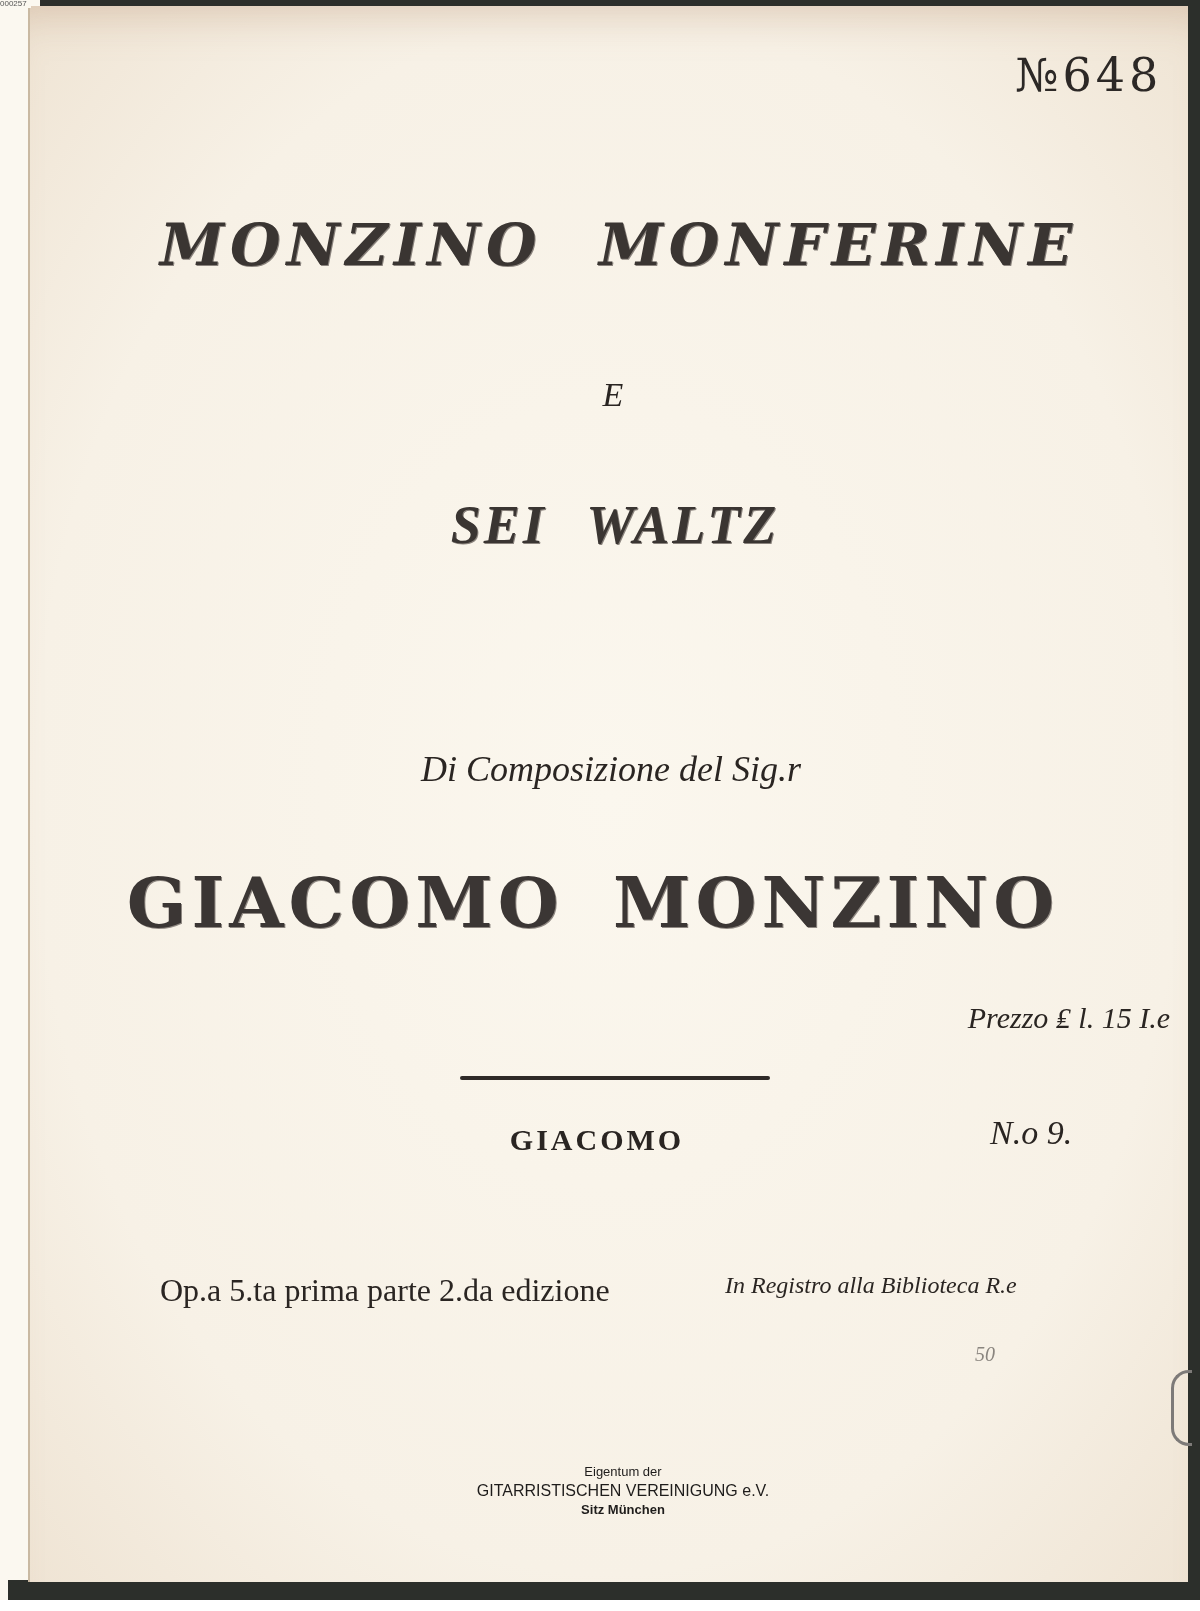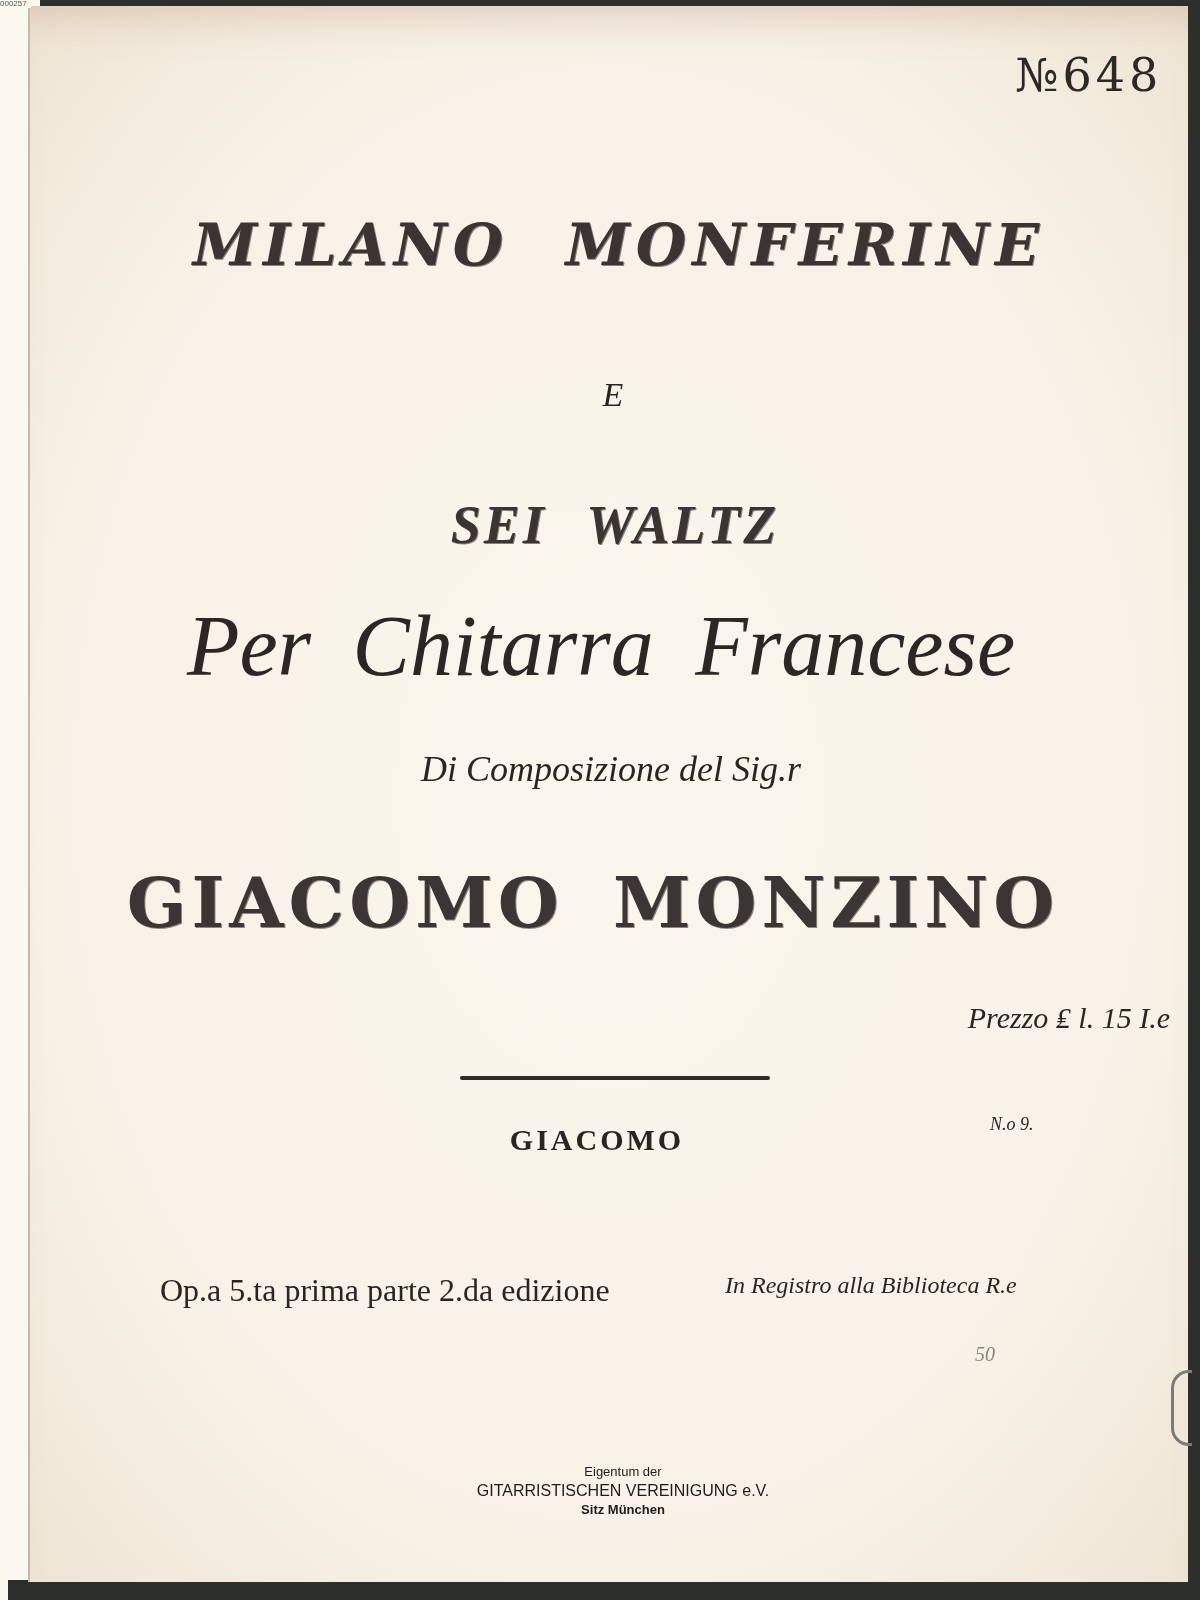--- a/index.html
+++ b/index.html
@@ -42,21 +42,21 @@
     .t-e { top: 370px; font-size: 34px; font-style: italic; font-family: "Liberation Serif", serif; left: 4px; }
     .t-sei { top: 488px; font-size: 54px; font-weight: bold; font-style: italic; letter-spacing: 3px; word-spacing: 24px; left: 6px;
       color: #3a3532; text-shadow: 1px 1px 0 #8a837d; font-family: Liberation Serif, serif; }
     .t-per { top: 590px; font-size: 86px; font-style: italic; font-family: "Liberation Serif", serif; color: #2c2724; left: -8px; word-spacing: 20px; }
     .t-compo { top: 742px; font-size: 36px; font-style: italic; font-family: "Liberation Serif", serif; left: 2px; }
     .t-giacomo { top: 855px; font-size: 70px; font-weight: bold; font-family: "DejaVu Serif", serif; letter-spacing: 5px; word-spacing: 20px;
       color: #3b3634; text-shadow: 1px 1px 0 #8f8882; left: -16px; }
     .t-prezzo { top: 995px; font-size: 30px; font-style: italic; font-family: "Liberation Serif", serif; left: -18px; text-align: right; }
     .rule { position: absolute; left: 430px; top: 1070px; width: 310px; height: 4px; background: #2f2a27; border-radius: 2px; }
     .t-milano { top: 1117px; font-size: 30px; font-family: "Liberation Serif", serif; font-weight: bold; letter-spacing: 3px; left: -12px; }
-    .issue-number { position: absolute; left: 960px; top: 1108px; font-size: 18px; font-style: italic; font-family: "Liberation Serif", serif; color: #2a2522; }
+    .issue-number { position: absolute; left: 960px; top: 1108px; font-size: 34px; font-style: italic; font-family: "Liberation Serif", serif; color: #2a2522; }
     .t-presso { top: 1192px; font-size: 21px; font-style: italic; font-family: "Liberation Serif", serif; left: -2px; }
     .opus { position: absolute; left: 130px; top: 1266px; font-size: 32px; font-family: "Liberation Serif", serif; color: #2a2522; }
     .registro { position: absolute; left: 695px; top: 1266px; font-size: 24px; font-style: italic; font-family: "Liberation Serif", serif; color: #2a2522; }
     .pencil-note { position: absolute; left: 945px; top: 1337px; font-size: 20px; font-style: italic; font-family: "Liberation Serif", serif; color: #8a857f; }
     .stamp { position: absolute; left: 0; width: 100%; text-align: center; font-family: "Liberation Sans", sans-serif; color: #1e1c1b; }
     .stamp-1 { top: 1458px; font-size: 13px; left: 14px; }
     .stamp-2 { top: 1476px; font-size: 16px; left: 14px; }
     .stamp-3 { top: 1496px; font-size: 13px; font-weight: bold; left: 14px; }
     .clip {
       position: absolute; right: 8px; top: 1370px; width: 18px; height: 70px;
@@ -68,24 +68,23 @@
 
 <div class="scan-id">000257</div>
 <div class="top-bar"></div>
 <div class="right-bar"></div>
 <div class="bottom-bar"></div>
 <div class="bottom-white"></div>
 
 <div class="page">
   <div class="catalog-number">№648</div>
 
-  <div class="line t-dodici">MILANO MONFERINE</div>
+  <div class="line t-dodici">MONZINO MONFERINE</div>
   <div class="line t-e">E</div>
   <div class="line t-sei">SEI WALTZ</div>
-  <div class="line t-per">Per Chitarra Francese</div>
   <div class="line t-compo">Di Composizione del Sig.r</div>
   <div class="line t-giacomo">GIACOMO MONZINO</div>
   <div class="line t-prezzo">Prezzo ₤ l. 15 I.e</div>
 
   <div class="rule"></div>
 
   <div class="line t-milano">GIACOMO</div>
   <div class="issue-number">N.o 9.</div>
 
   <div class="opus">Op.a 5.ta prima parte 2.da edizione</div>

